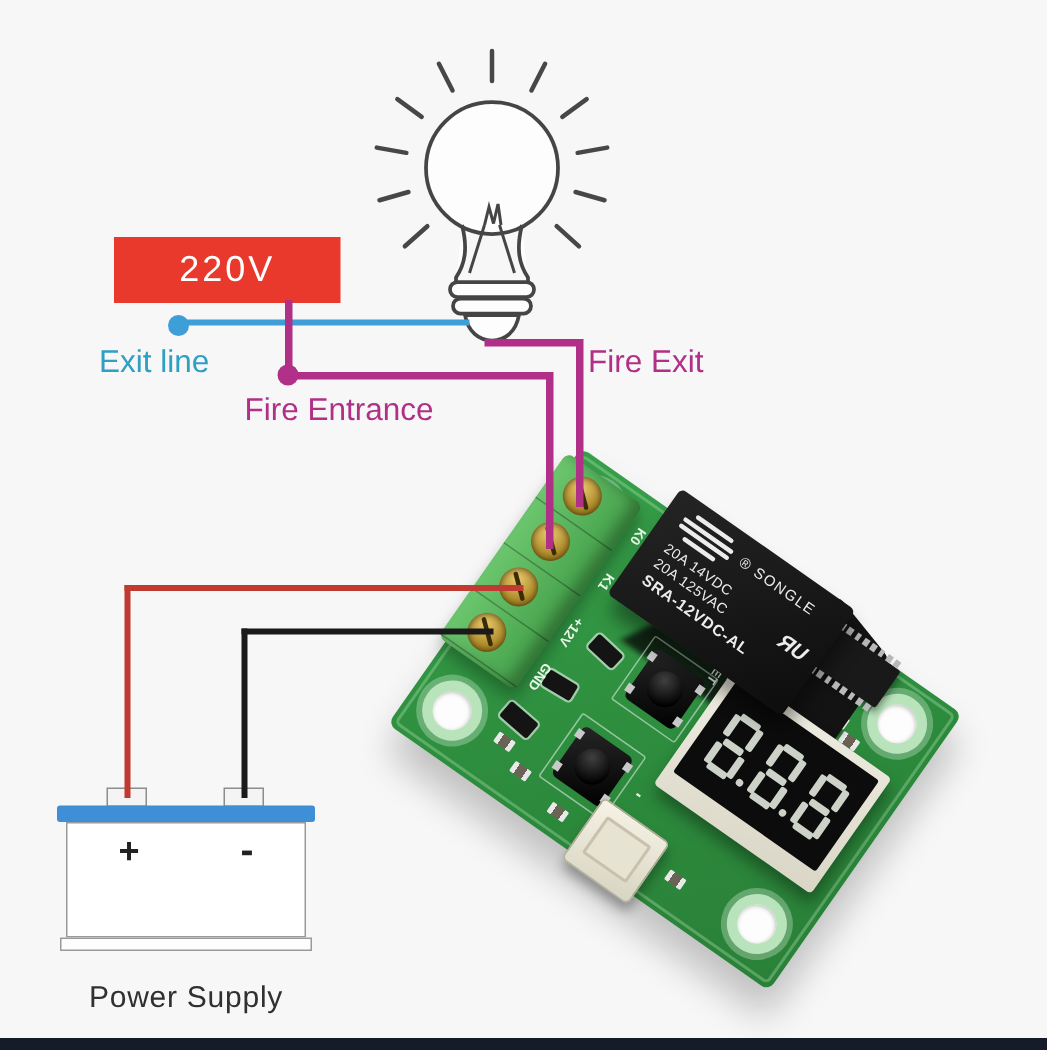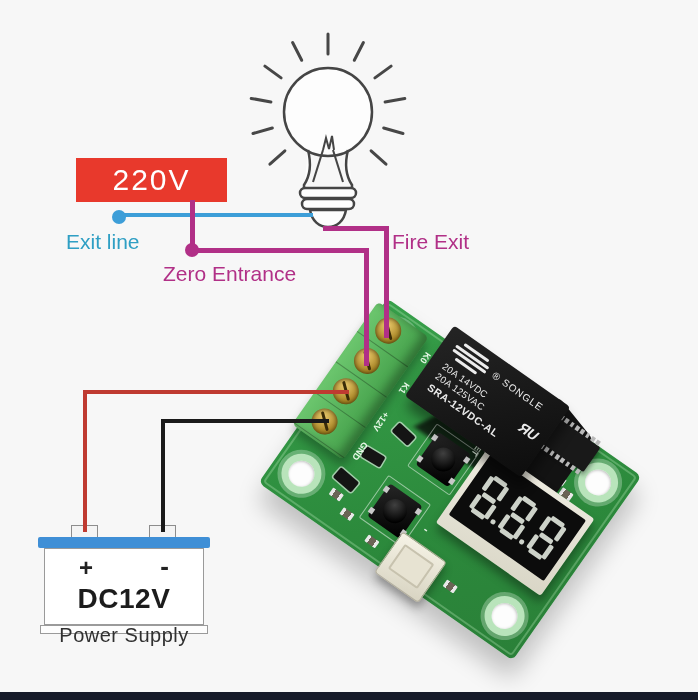--- a/index.html
+++ b/index.html
@@ -13,21 +13,21 @@
   
   .lbl{position:absolute;white-space:nowrap;line-height:1}
   .lbl-load{left:402px;top:142px;font-size:20px;color:#4f4f4f;letter-spacing:.5px}
   .lbl-zero{left:66px;top:231px;font-size:21px;color:#2f9fc4;font-weight:500}
   .lbl-entrance{left:163px;top:263px;font-size:21px;color:var(--live);font-weight:500}
   .lbl-exit{left:392px;top:231px;font-size:21px;color:var(--live);font-weight:500}
 
   
   .srcbox{position:absolute;left:76px;top:158px;width:151px;height:44px;background:var(--source);
     display:flex;align-items:center;justify-content:center;z-index:15}
-  .srcbox span{color:#fff;font-size:30px;font-weight:500;letter-spacing:2px}
+  .srcbox span{color:#fff;font-size:24px;font-weight:500;letter-spacing:2px}
 
   
   .w{position:absolute;z-index:20}
   .w-neutral{background:var(--neutral)}
   .w-live{background:var(--live)}
   .w-pos{background:var(--positive)}
   .w-neg{background:var(--negative)}
   .dot{position:absolute;width:14px;height:14px;border-radius:50%;z-index:21}
   .dot-n{left:112px;top:210px;background:var(--neutral)}
   .dot-l{left:185px;top:243px;background:var(--live)}
@@ -118,21 +118,21 @@
   .battery{position:absolute;left:38px;top:524px;width:172px;z-index:12}
   .tab{position:absolute;width:27px;height:13px;top:1px;background:#f4f4f4;border:1.5px solid #8d8d8d}
   .tab-p{left:33px}.tab-n{left:111px}
   .bluebar{position:absolute;left:0;top:13px;width:172px;height:11px;background:#3f8fd6;border-radius:2px}
   .bbody{position:absolute;left:6px;top:24px;width:160px;height:77px;background:#fff;border:1.5px solid #9a9a9a}
   .bplus{position:absolute;left:34px;top:5px;font-size:24px;font-weight:bold;color:#222}
   .bminus{position:absolute;right:34px;top:2px;font-size:26px;font-weight:bold;color:#222}
   .bvolt{position:absolute;left:0;right:0;top:34px;text-align:center;font-size:28px;font-weight:bold;
     color:#1c1c1c;letter-spacing:.5px}
   .bbase{position:absolute;left:2px;top:101px;width:168px;height:9px;background:#fdfdfd;border:1.5px solid #9a9a9a}
-  .bcaption{position:absolute;left:0;right:0;top:100px;text-align:center;font-size:20px;color:#303030;
+  .bcaption{position:absolute;left:0;right:0;top:130px;text-align:center;font-size:20px;color:#303030;
     letter-spacing:.5px}
 
   .footerbar{position:absolute;left:0;top:692px;width:698px;height:8px;background:#161b29;z-index:30}
 </style>
 </head>
 <body>
 
 <div class="stage">
 
   <svg style="position:absolute;left:238px;top:30px;z-index:15" width="180" height="200" viewBox="0 0 180 200" fill="none">
@@ -178,21 +178,21 @@
 
   <div class="dot dot-n"></div>
   <div class="dot dot-l"></div>
 
   <div class="w w-pos" style="left:83px;top:390px;width:4px;height:142px"></div>
   <div class="w w-pos" style="left:83px;top:390px;width:266px;height:4px"></div>
   <div class="w w-neg" style="left:161px;top:419px;width:4px;height:113px"></div>
   <div class="w w-neg" style="left:161px;top:419px;width:168px;height:4px"></div>
 
   <div class="lbl lbl-zero">Exit line</div>
-  <div class="lbl lbl-entrance">Zero Entrance</div>
+  <div class="lbl lbl-entrance">Fire Entrance</div>
   <div class="lbl lbl-exit">Fire Exit</div>
 
   <div class="pcb">
     <div class="pcb-edge"></div>
     <div class="hole hole1"></div>
     <div class="hole hole2"></div>
     <div class="hole hole3"></div>
     <div class="hole hole4"></div>
 
     <div class="smdw" style="left:222px;top:42px"></div>
@@ -340,20 +340,19 @@
       </div>
   </div>
 
   <div class="battery">
     <div class="tab tab-p"></div>
     <div class="tab tab-n"></div>
     <div class="bluebar"></div>
     <div class="bbody">
       <span class="bplus">+</span>
       <span class="bminus">-</span>
-      <div class="bvolt">DC12V</div>
     </div>
     <div class="bbase"></div>
     <div class="bcaption">Power Supply</div>
   </div>
 
   <div class="footerbar"></div>
 </div>
 
 </body></html>

